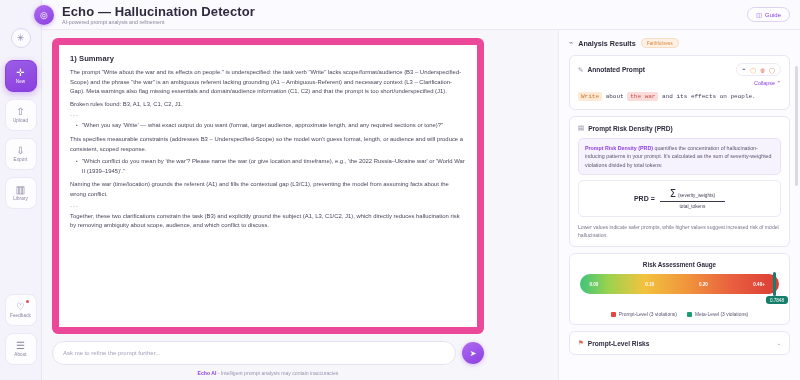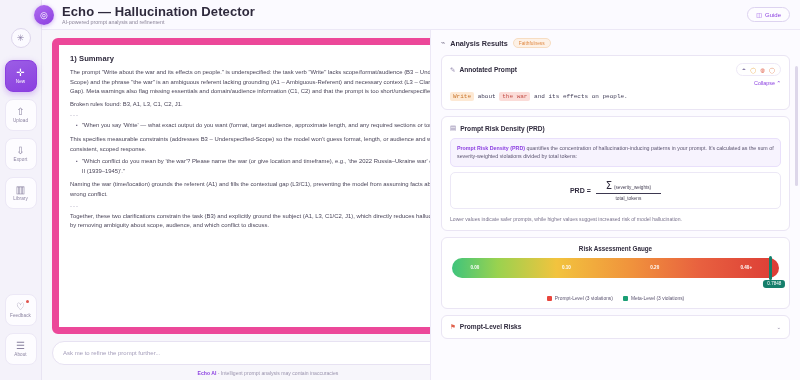--- a/index.html
+++ b/index.html
@@ -108,21 +108,21 @@
     background: linear-gradient(150deg,#b06bf0,#8b3fe0);
     display: flex; align-items: center; justify-content: center;
     color: #fff; font-size: 8px; flex-shrink: 0;
     box-shadow: 0 1px 4px rgba(139,63,224,.35);
   }
   .foot { text-align: center; font-size: 5.1px; color: #9a93ad; margin-top: 5px; }
   .foot b { color: #8b3fe0; font-weight: bold; }
 
   
   .right {
-    position: absolute; right: 0; top: 30px; bottom: 0; width: 370px;
+    position: absolute; right: 0; top: 30px; bottom: 0; width: 242px;
     background: #fcfbff; border-left: 1px solid #ece8f6;
     padding: 8px 10px 0 10px; overflow: hidden;
   }
   .r-head { display: flex; align-items: center; gap: 5px; margin-bottom: 7px; }
   .r-head-ico { font-size: 7px; color: #6d6680; }
   .r-title { font-size: 7.2px; font-weight: bold; color: #2f2a3d; }
   .pill {
     font-size: 4.8px; color: #e08a45; background: #fdf1e6;
     border: 1px solid #f7ddc2; border-radius: 6px; padding: 1.5px 5px;
   }

